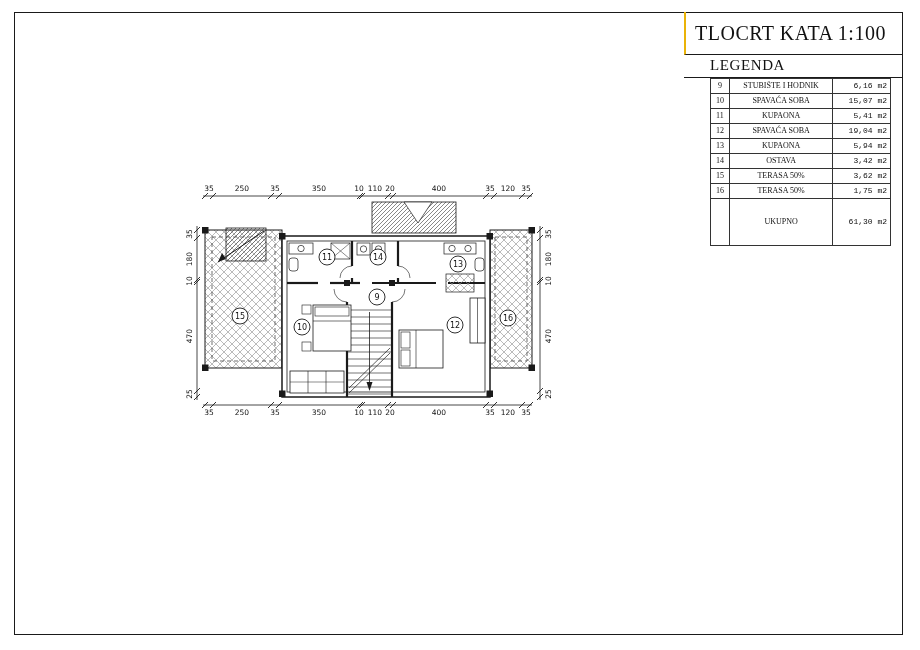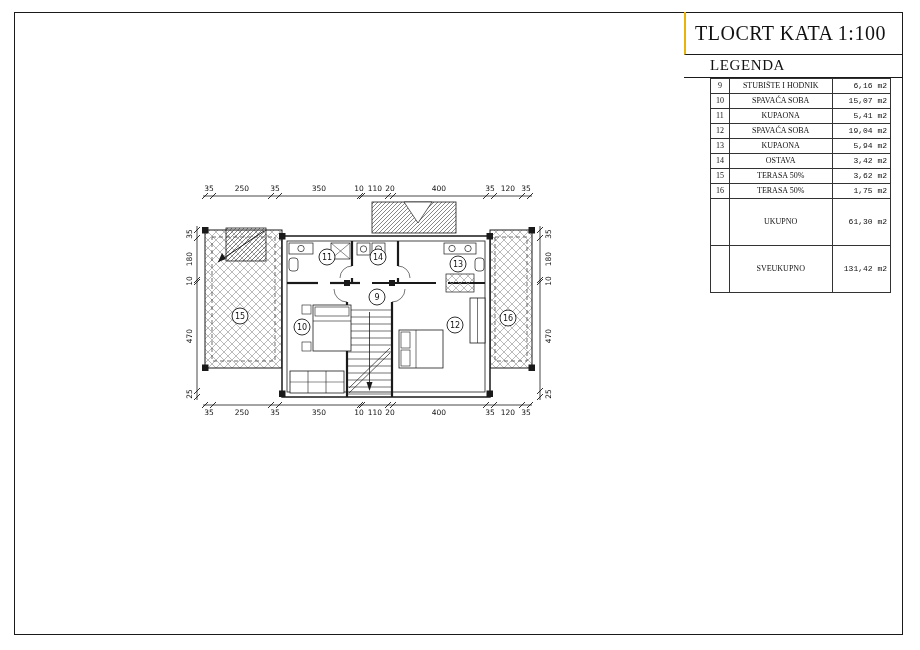--- a/index.html
+++ b/index.html
@@ -75,25 +75,20 @@
       <tr>
           <td class="c-num">16</td>
           <td class="c-name">TERASA 50%</td>
           <td class="c-area">1,75 m2</td>
         </tr>
       <tr class="total">
           <td class="c-num"></td>
           <td class="c-name">UKUPNO</td>
           <td class="c-area">61,30 m2</td>
         </tr>
-      <tr class="total">
-          <td class="c-num"></td>
-          <td class="c-name">SVEUKUPNO</td>
-          <td class="c-area">131,42 m2</td>
-        </tr>
     </tbody>
   </table>
 </div>
 
 <svg width="920" height="650" viewBox="0 0 920 650" style="position:absolute;left:0;top:0">
   <defs>
     <pattern id="xh" width="8" height="8" patternUnits="userSpaceOnUse">
       <path d="M0,0 L8,8 M8,0 L0,8" stroke="#8d8d8d" stroke-width="0.6" fill="none"></path>
     </pattern>
     <pattern id="dh" width="4" height="4" patternUnits="userSpaceOnUse">

